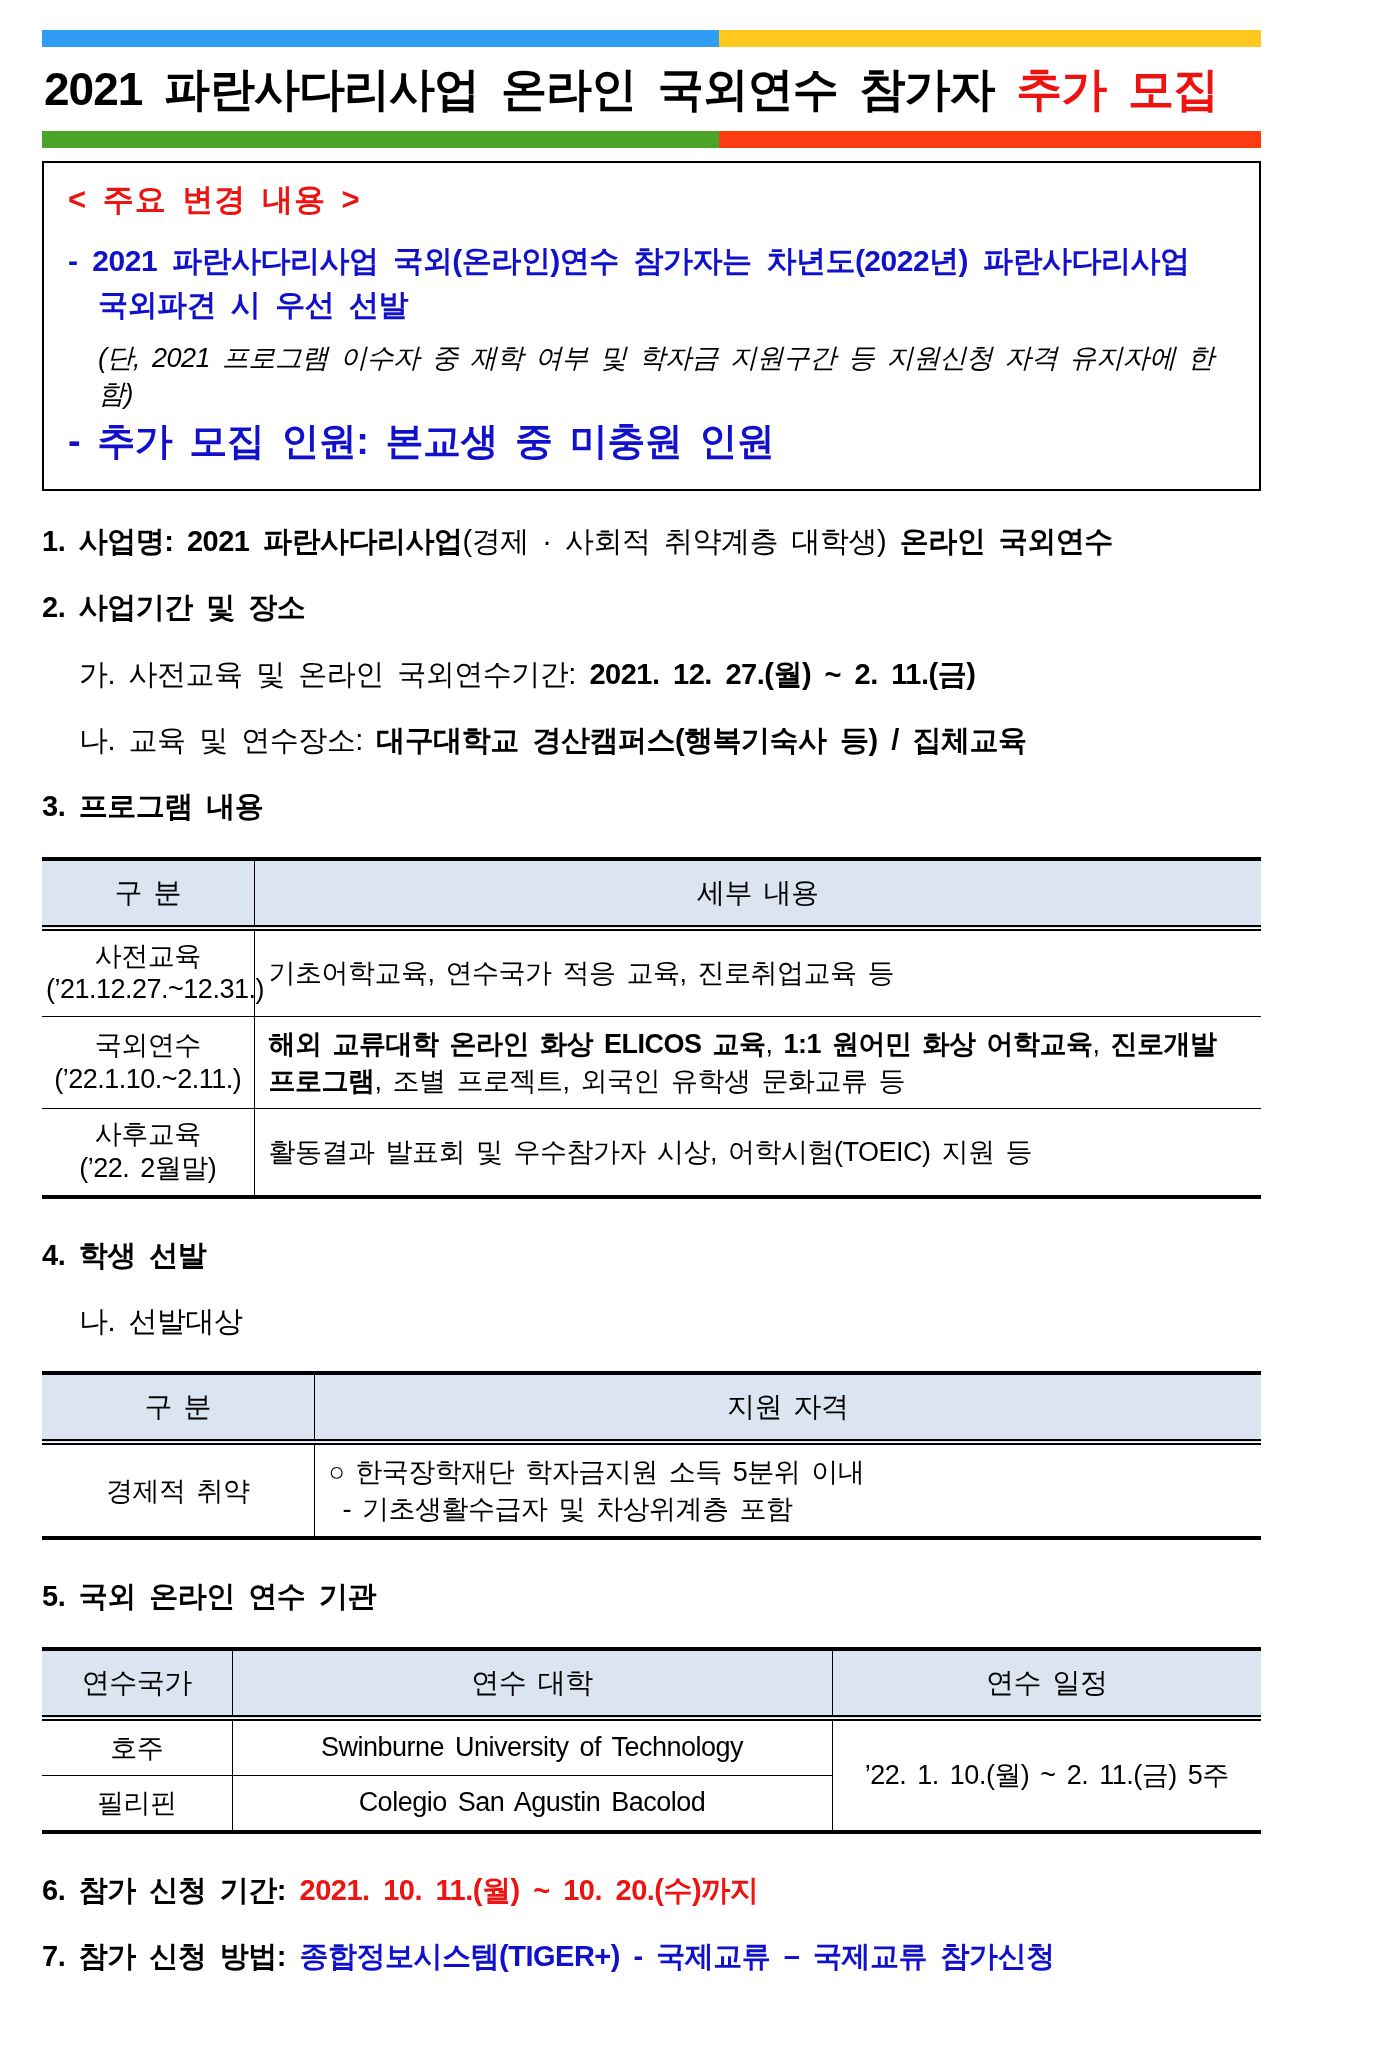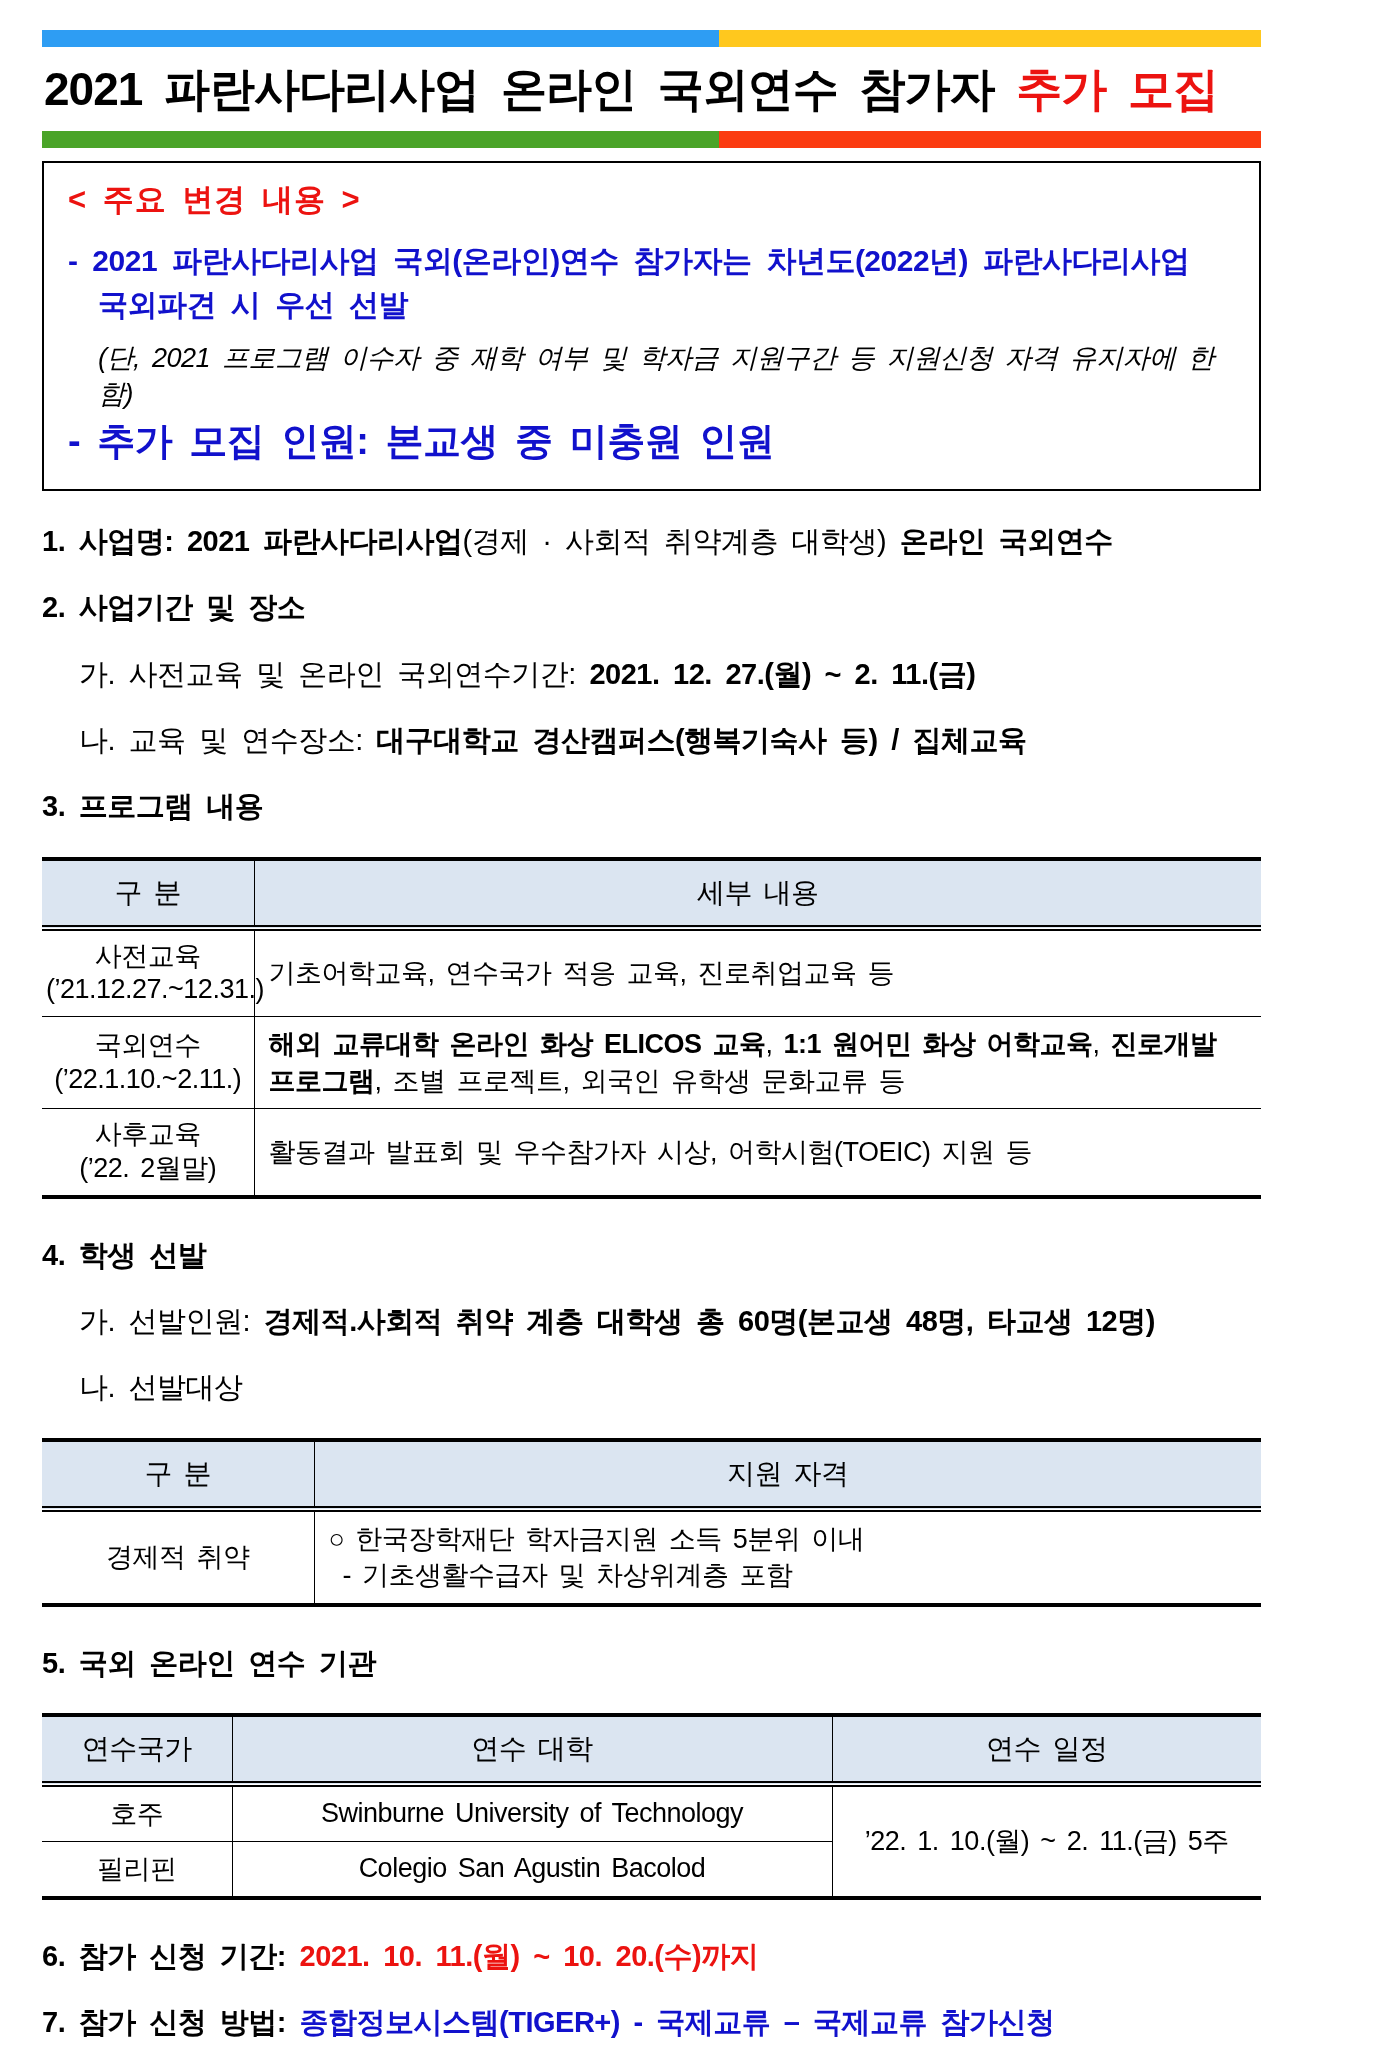--- a/index.html
+++ b/index.html
@@ -156,21 +156,20 @@
           <td class="cell-center cell-label">
             <div>사후교육</div>
             <div>(’22. 2월말)</div>
           </td>
           <td class="vline">활동결과 발표회 및 우수참가자 시상, 어학시험(TOEIC) 지원 등</td>
         </tr>
       </tbody>
     </table>
 
     <div class="line b">4. 학생 선발</div>
-    <div class="line sub"><span>가. 선발인원: </span><span class="b">경제적.사회적 취약 계층 대학생 총 60명(본교생 48명, 타교생 12명)</span></div>
     <div class="line sub">나. 선발대상</div>
 
     <table>
       <colgroup>
           <col class="col-narrow2">
           <col>
         </colgroup>
       <thead>
         <tr>
           <th>구 분</th>

